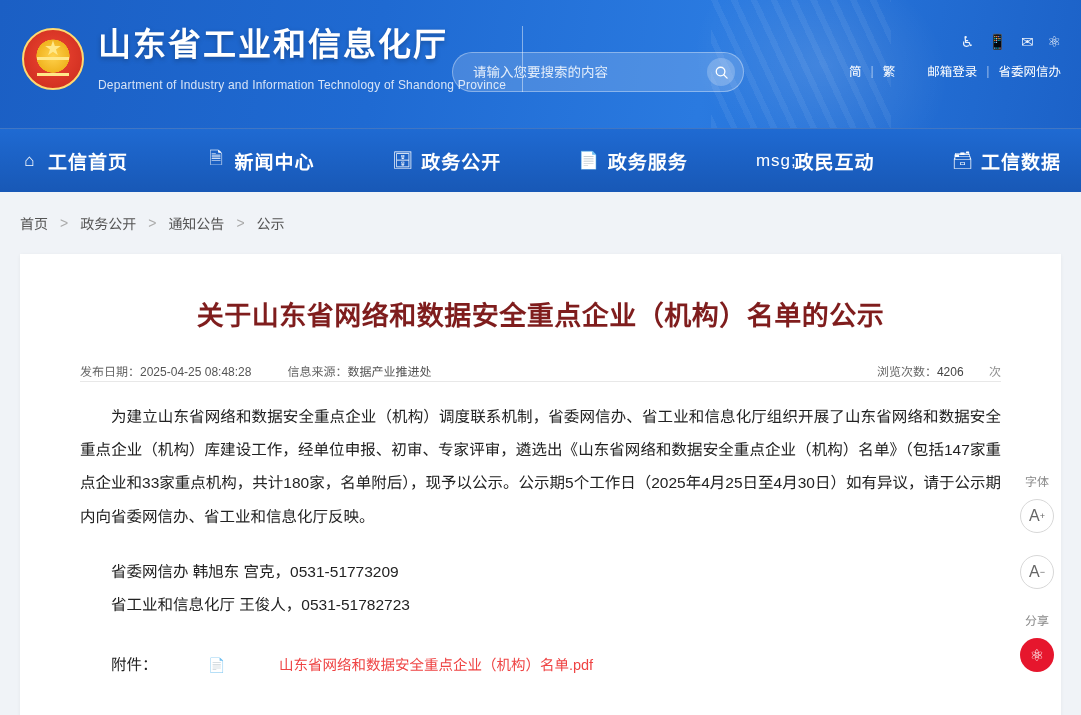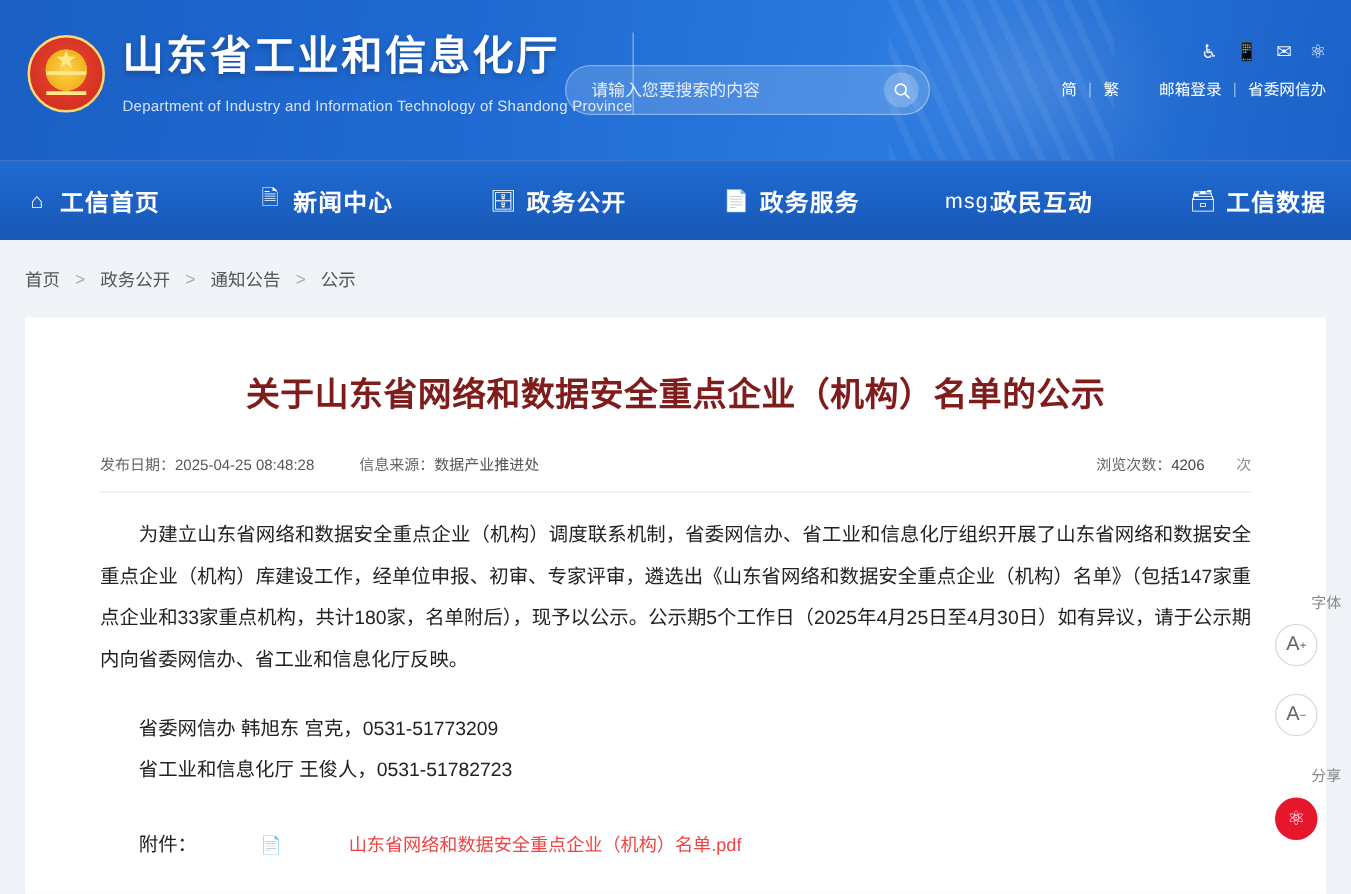--- a/index.html
+++ b/index.html
@@ -46,21 +46,21 @@
   .emblem::before {
     content: "★";
     position: absolute; left: 0; right: 0; top: 8px;
     text-align: center; color: #ffe88a; font-size: 20px; line-height: 1;
   }
   .emblem::after {
     content: "";
     position: absolute; left: 13px; right: 13px; bottom: 12px; height: 13px;
     border-top: 3px solid #ffe88a; border-bottom: 3px solid #ffe88a;
   }
-  .brand-text { border-right: 1px solid rgba(255,255,255,.45); }
+  .brand-text { padding-right: 16px; border-right: 1px solid rgba(255,255,255,.45); }
   .brand-cn {
     color: #fff; font-size: 33px; font-weight: bold; letter-spacing: 2px;
     text-shadow: 0 2px 5px rgba(0,0,0,.25); line-height: 1.15;
   }
   .brand-en {
     color: rgba(255,255,255,.82); font-size: 12px; letter-spacing: .2px;
     margin-top: 14px;
   }
 
   .searchbox {
@@ -139,21 +139,21 @@
     padding: 44px 60px 30px;
     box-shadow: 0 1px 4px rgba(0,0,0,.05);
   }
   .title {
     font-size: 27px; font-weight: bold; color: #7f1d1d;
     text-align: center; letter-spacing: .5px;
     line-height: 1.4;
   }
   .meta {
     display: flex; align-items: center;
-    margin-top: 26px; padding-bottom: 14px;
+    margin-top: 26px; padding-bottom: 2px;
     font-size: 12px; color: #8d8d8d;
     border-bottom: 1px solid #e8e8e8;
   }
   .meta .m1 { margin-right: 36px; }
   .meta .m2 { margin-right: auto; }
   .meta b { font-weight: normal; color: #666; }
   .meta .val { color: #555; }
   .meta .m3 .num { color: #444; }
 
   .body { margin-top: 18px; font-size: 15.5px; color: #222; line-height: 2.15; }
@@ -166,21 +166,21 @@
   }
   .attach .pdf-ico { color: #d93025; font-size: 14px; margin: 0 4px 0 2px; }
   .attach a { color: #ef4444; text-decoration: none; font-size: 14.5px; }
 
   
   .tools {
     position: absolute; right: 8px; top: 218px;
     width: 72px; text-align: center;
     color: #888; font-size: 12px;
   }
-  .tools .lab { margin-bottom: 10px; text-align: right; }
+  .tools .lab { margin-bottom: 10px; }
   .circle-btn {
     width: 34px; height: 34px; border-radius: 50%;
     border: 1px solid #d8d8d8; background: #fff;
     display: flex; align-items: center; justify-content: center;
     margin: 0 auto 22px; color: #666; font-size: 16px;
     cursor: pointer;
   }
   .circle-btn sup { font-size: 9px; }
   .share-btn {
     width: 34px; height: 34px; border-radius: 50%;

